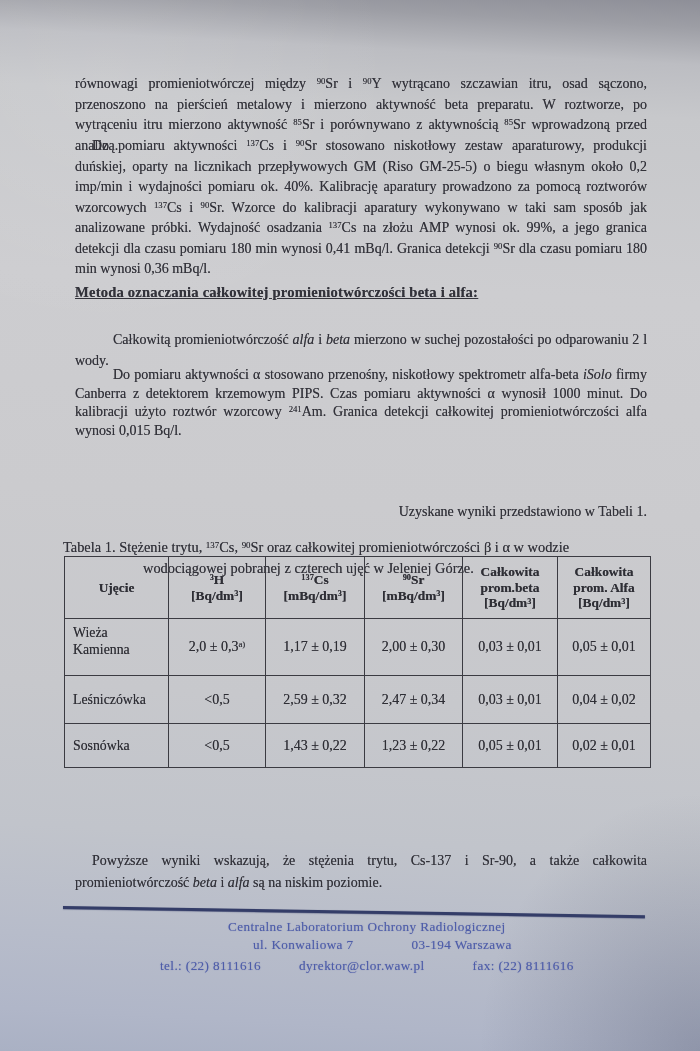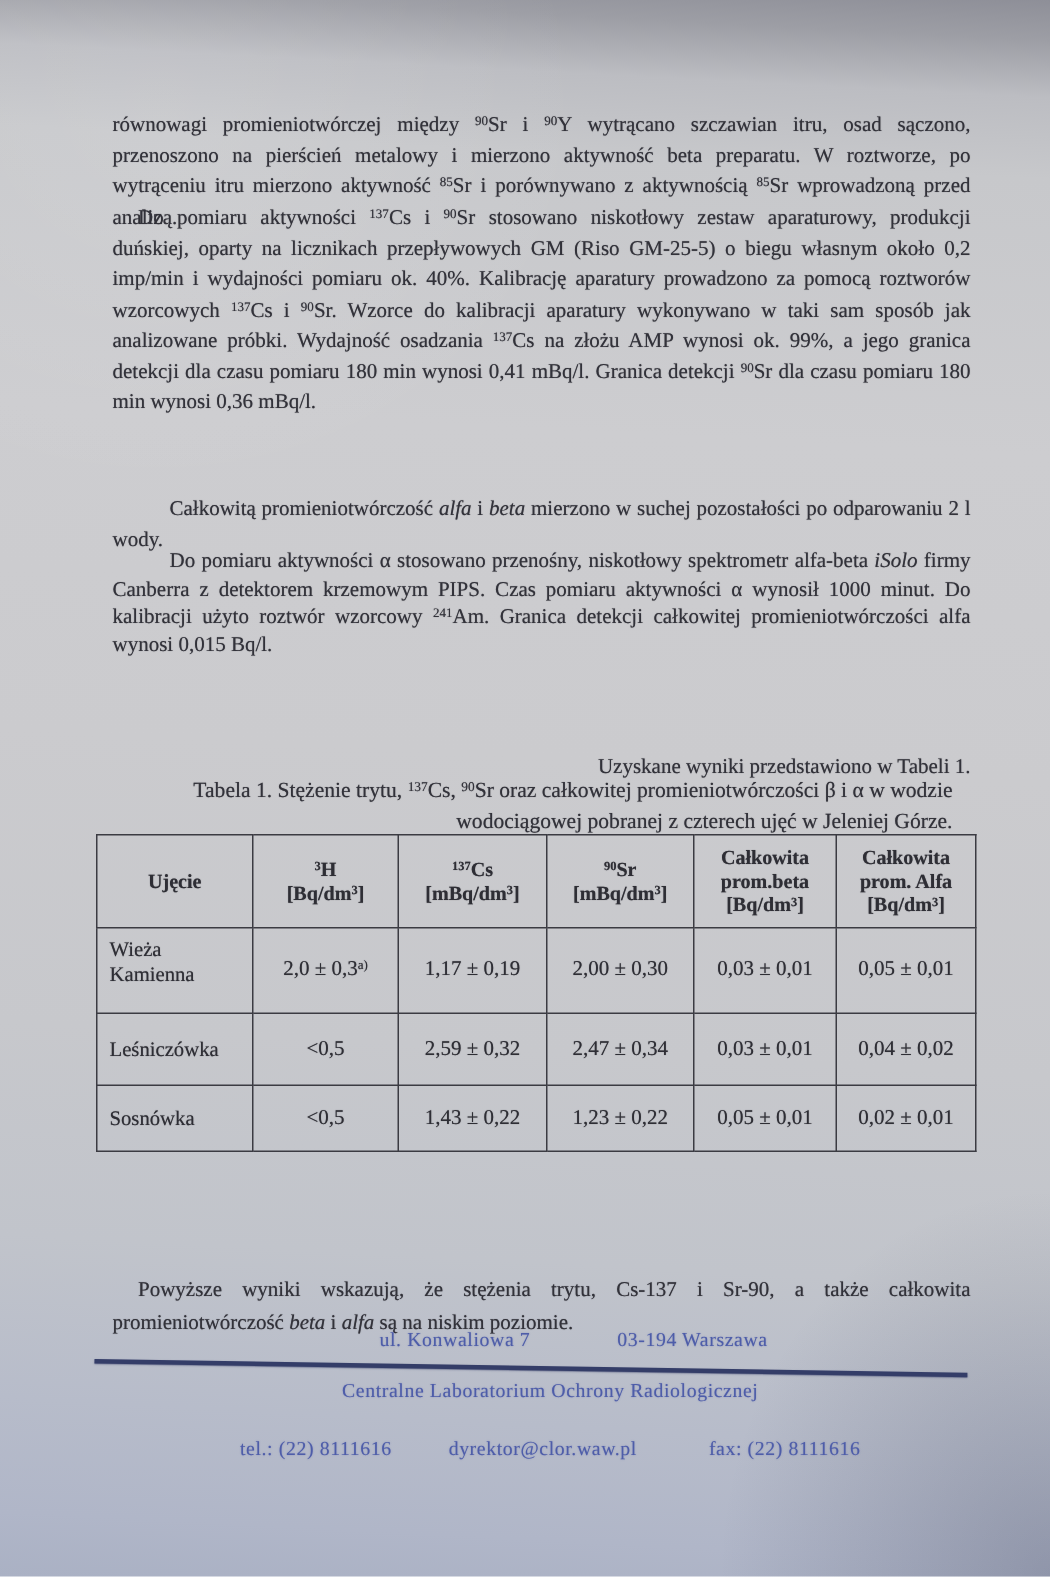--- a/index.html
+++ b/index.html
@@ -13,56 +13,57 @@
         #8e8f98 0%, #9d9ea5 2.5%, #bcbdc2 6%, #c7c8cb 11%,
         #cdcdd0 28%, #cbcbce 48%, #c7c8cc 66%, #c1c4cb 79%,
         #b7bcca 89%, #b0b6c8 96%, #aab1c4 100%);
   }
   .page{position:absolute;inset:0;color:#32323a;text-shadow:0 0 0.6px rgba(43,43,49,0.65);}
   .blk{position:absolute;left:75px;width:572px;font-size:14px;line-height:20.5px;text-align:justify;}
   sup{font-size:0.62em;line-height:0;position:relative;top:-0.45em;vertical-align:baseline;}
   .ind1{text-indent:17px;}
   .ind2{text-indent:38px;}
   .heading{font-weight:bold;text-decoration:underline;font-size:14.6px;letter-spacing:0.2px;text-align:left;}
-  .caption{left:63px;text-align:right;font-size:14.4px;line-height:21px;}
+  .caption{left:63px;text-align:left;font-size:14.4px;line-height:21px;margin-top:20px;}
   .caption .cap2{margin-left:80px;}
   table{position:absolute;left:64px;top:556px;border-collapse:collapse;table-layout:fixed;
         font-size:14px;color:#2e2e35;}
   th,td{border:1.5px solid #3b3b42;padding:2px 6px;}
   th{font-size:13.4px;font-weight:bold;text-align:center;vertical-align:middle;line-height:15.5px;}
   td{text-align:center;vertical-align:middle;}
   td.cell-name{text-align:left;padding-left:8px;font-size:13.8px;line-height:17px;}
   #results-table thead tr{height:62px;}
   #results-table tbody tr:nth-child(1){height:57px;}
   #results-table tbody tr:nth-child(2){height:48px;}
   #results-table tbody tr:nth-child(3){height:44px;}
   #results-table tbody tr:nth-child(4){height:44px;}
   #results-table tbody tr:nth-child(1) td.cell-name{vertical-align:top;padding-top:5px;}
   .footnote{left:68px;top:800px;font-size:13.6px;text-align:left;}
   .stamp-line{position:absolute;left:63px;top:906px;width:582px;height:2.6px;
       background:#343d68;box-shadow:0 0.5px 1px rgba(52,61,104,0.55);
       transform:rotate(0.9deg);transform-origin:left center;}
   .stamp{position:absolute;left:0;top:0;width:700px;color:#4e5da9;
       text-shadow:0 0 1px rgba(78,93,169,0.55);font-size:13.2px;letter-spacing:0.4px;}
   .stamp-row1{position:absolute;left:228px;top:919px;}
-  .stamp-row2{position:absolute;left:253px;top:885px;}
+  .stamp-row2{position:absolute;left:253px;top:937px;}
   .stamp-row2 .gap{display:inline-block;width:58px;}
   .stamp-row3{position:absolute;left:160px;top:958px;}
   .stamp-row3 .gap1{display:inline-block;width:38px;}
   .stamp-row3 .gap2{display:inline-block;width:48px;}
 </style>
 </head>
 <body>
 
 <div class="page">
 
   <p class="blk" style="top:60px;">równowagi promieniotwórczej między  <sup>90</sup>Sr i <sup>90</sup>Y wytrącano szczawian itru, osad sączono, przenoszono na pierścień metalowy i mierzono aktywność beta preparatu. W roztworze, po wytrąceniu itru mierzono aktywność <sup>85</sup>Sr i porównywano z aktywnością  <sup>85</sup>Sr wprowadzoną przed analizą.</p>
 
   <p class="blk ind1" style="top:122px;">Do pomiaru aktywności <sup>137</sup>Cs i <sup>90</sup>Sr stosowano niskotłowy zestaw aparaturowy, produkcji duńskiej, oparty na licznikach przepływowych GM (Riso GM-25-5) o biegu własnym około 0,2 imp/min i wydajności pomiaru  ok. 40%. Kalibrację aparatury prowadzono  za pomocą roztworów wzorcowych <sup>137</sup>Cs i <sup>90</sup>Sr. Wzorce do kalibracji aparatury wykonywano w taki sam sposób jak analizowane próbki. Wydajność osadzania <sup>137</sup>Cs na złożu AMP wynosi ok. 99%, a jego granica detekcji dla czasu pomiaru 180 min wynosi 0,41 mBq/l. Granica detekcji <sup>90</sup>Sr dla czasu pomiaru 180 min wynosi 0,36 mBq/l.</p>
 
+  <h3 class="blk heading" style="top:282px;margin:0;">Metoda oznaczania całkowitej promieniotwórczości beta i alfa:</h3>
 
   <p class="blk ind2" style="top:316px;">Całkowitą promieniotwórczość <i>alfa</i> i <i>beta</i> mierzono w suchej pozostałości po odparowaniu 2 l wody.</p>
 
   <p class="blk ind2" style="top:352px;line-height:18.5px;">Do pomiaru aktywności α stosowano przenośny, niskotłowy spektrometr alfa-beta <i>iSolo</i> firmy Canberra z detektorem krzemowym PIPS. Czas pomiaru aktywności α  wynosił 1000 minut.  Do kalibracji użyto roztwór wzorcowy <sup>241</sup>Am. Granica detekcji całkowitej promieniotwórczości alfa wynosi 0,015 Bq/l.</p>
 
 
   <p class="blk" style="top:488px;text-align:right;">Uzyskane wyniki przedstawiono w Tabeli 1.</p>
 
   <div class="blk caption" style="top:517px;">
     <div>Tabela 1. Stężenie trytu, <sup>137</sup>Cs, <sup>90</sup>Sr oraz całkowitej promieniotwórczości β i α w wodzie</div>

